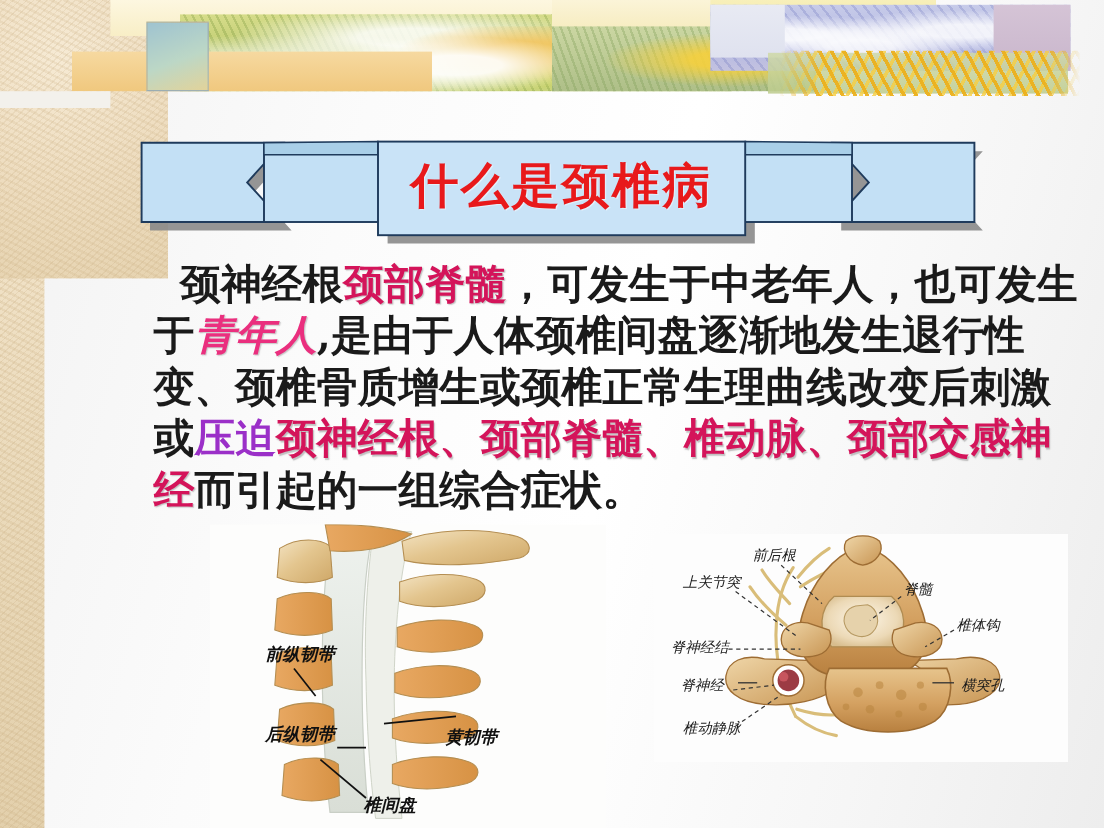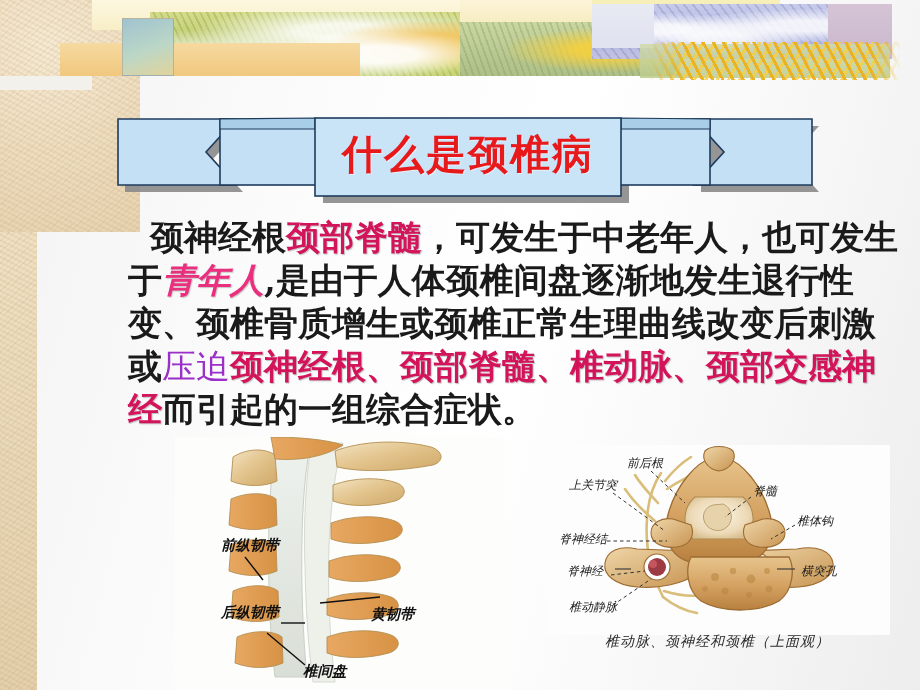--- a/index.html
+++ b/index.html
@@ -126,21 +126,21 @@
 
   
   .body-text{
     position:absolute;left:128px;top:216px;width:770px;
     font-family:"DejaVu Serif","Liberation Serif",serif;
     font-size:34px;line-height:43px;color:#1a1a1a;
     text-indent:22px;font-weight:600;
   }
   .hl-crimson{color:#d4145a;text-shadow:1px 1px 1px rgba(120,120,120,.45);}
   .hl-pink{color:#ea2f7e;font-weight:700;text-shadow:1px 1px 1px rgba(120,120,120,.40);font-style:italic;}
-  .hl-purple{color:#9b30c8;font-weight:400;}
+  .hl-purple{color:#9b30c8;font-weight:700;}
 
   
   .fig{position:absolute;font-style:italic;}
   #fig-left{left:175px;top:437px;width:330px;height:253px;}
   #fig-right{left:545px;top:445px;width:345px;height:245px;}
   .fig svg{display:block;}
   .figcap{
     position:absolute;left:0;top:188px;width:345px;text-align:center;
     font-family:"DejaVu Sans","Liberation Sans",sans-serif;
     font-size:14px;color:#2b2b2b;letter-spacing:1px;
@@ -337,16 +337,15 @@
         <text x="82" y="22">前后根</text>
         <text x="24" y="44">上关节突</text>
         <text x="208" y="50">脊髓</text>
         <text x="252" y="80">椎体钩</text>
         <text x="14" y="98">脊神经结</text>
         <text x="22" y="130">脊神经</text>
         <text x="256" y="130">横突孔</text>
         <text x="24" y="166">椎动静脉</text>
       </g>
     </svg>
-    <div class="figcap">椎动脉、颈神经和颈椎（上面观）</div>
   </div>
 
 </div>
 
 </body></html>

